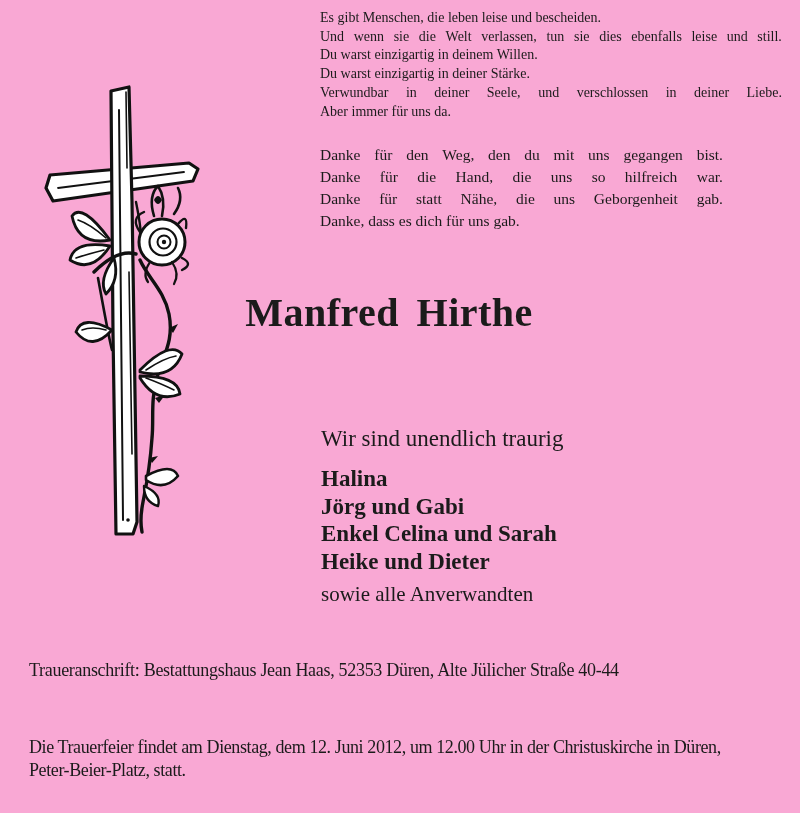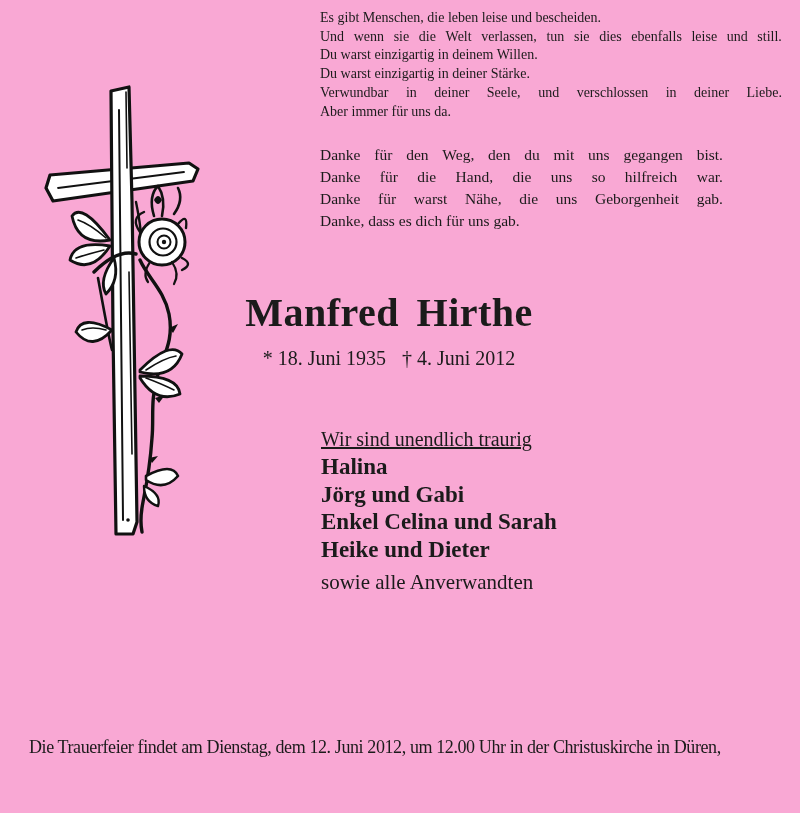--- a/index.html
+++ b/index.html
@@ -25,22 +25,22 @@
   .jline span{white-space:pre;}
 
   
   .deceased{left:228px;top:291px;width:322px;text-align:center;}
   .deceased-name{font-size:40px;font-weight:bold;line-height:44px;word-spacing:7px;letter-spacing:.5px;}
   .dates{margin-top:11px;font-size:20px;line-height:24px;}
   .dates .death{margin-left:16px;}
 
   
   .mourners{left:321px;top:427px;}
-  .mourning-intro{font-size:20px;line-height:24px;text-decoration:underline;}
-  .mourner-list{margin-top:2px;}
+  .mourning-intro{font-size:23px;line-height:24px;}
+  .mourner-list{margin-top:14px;}
   .mourner{font-size:23px;font-weight:bold;line-height:27.5px;}
   .mourning-outro{margin-top:6px;font-size:21px;line-height:26px;}
 
   
   .address{left:29px;top:659px;font-size:18px;line-height:22px;letter-spacing:-0.3px;white-space:nowrap;}
   .service{left:29px;top:736px;font-size:18px;line-height:23px;letter-spacing:-0.4px;}
   .service .line{white-space:nowrap;}
   .burial{left:29px;top:770px;font-size:18px;line-height:22px;letter-spacing:-0.3px;white-space:nowrap;}
 
   svg .ln{fill:none;stroke:#111;stroke-linecap:round;stroke-linejoin:round;}
@@ -177,47 +177,46 @@
         <span>Hand,</span>
         <span>die</span>
         <span>uns</span>
         <span>so</span>
         <span>hilfreich</span>
         <span>war.</span>
       </div>
     <div class="jline">
         <span>Danke</span>
         <span>für</span>
-        <span>warst</span>
+        <span>statt</span>
         <span>Nähe,</span>
         <span>die</span>
         <span>uns</span>
         <span>Geborgenheit</span>
         <span>gab.</span>
       </div>
     <div class="line">Danke, dass es dich für uns gab.</div>
   </div>
 
   <div class="abs deceased">
     <div class="deceased-name">Manfred Hirthe</div>
-    <div class="dates">
-      <span class="birth">* 18. Juni 1935</span><span class="death">† 4. Juni 2012</span>
-    </div>
   </div>
 
   <div class="abs mourners">
     <div class="mourning-intro">Wir sind unendlich traurig</div>
     <div class="mourner-list">
       <div class="mourner">Halina</div>
       <div class="mourner">Jörg und Gabi</div>
       <div class="mourner">Enkel Celina und Sarah</div>
       <div class="mourner">Heike und Dieter</div>
     </div>
     <div class="mourning-outro">sowie alle Anverwandten</div>
   </div>
 
+  <div class="abs address">Traueranschrift: Bestattungshaus Jean Haas, 52353 Düren, Alte Jülicher Straße 40-44</div>
 
   <div class="abs service">
     <div class="line">Die Trauerfeier findet am Dienstag, dem 12. Juni 2012, um 12.00 Uhr in der Christuskirche in Düren,</div>
+    <div class="line">Peter-Beier-Platz, statt.</div>
   </div>
 
 
 </div>
 
 </body></html>

